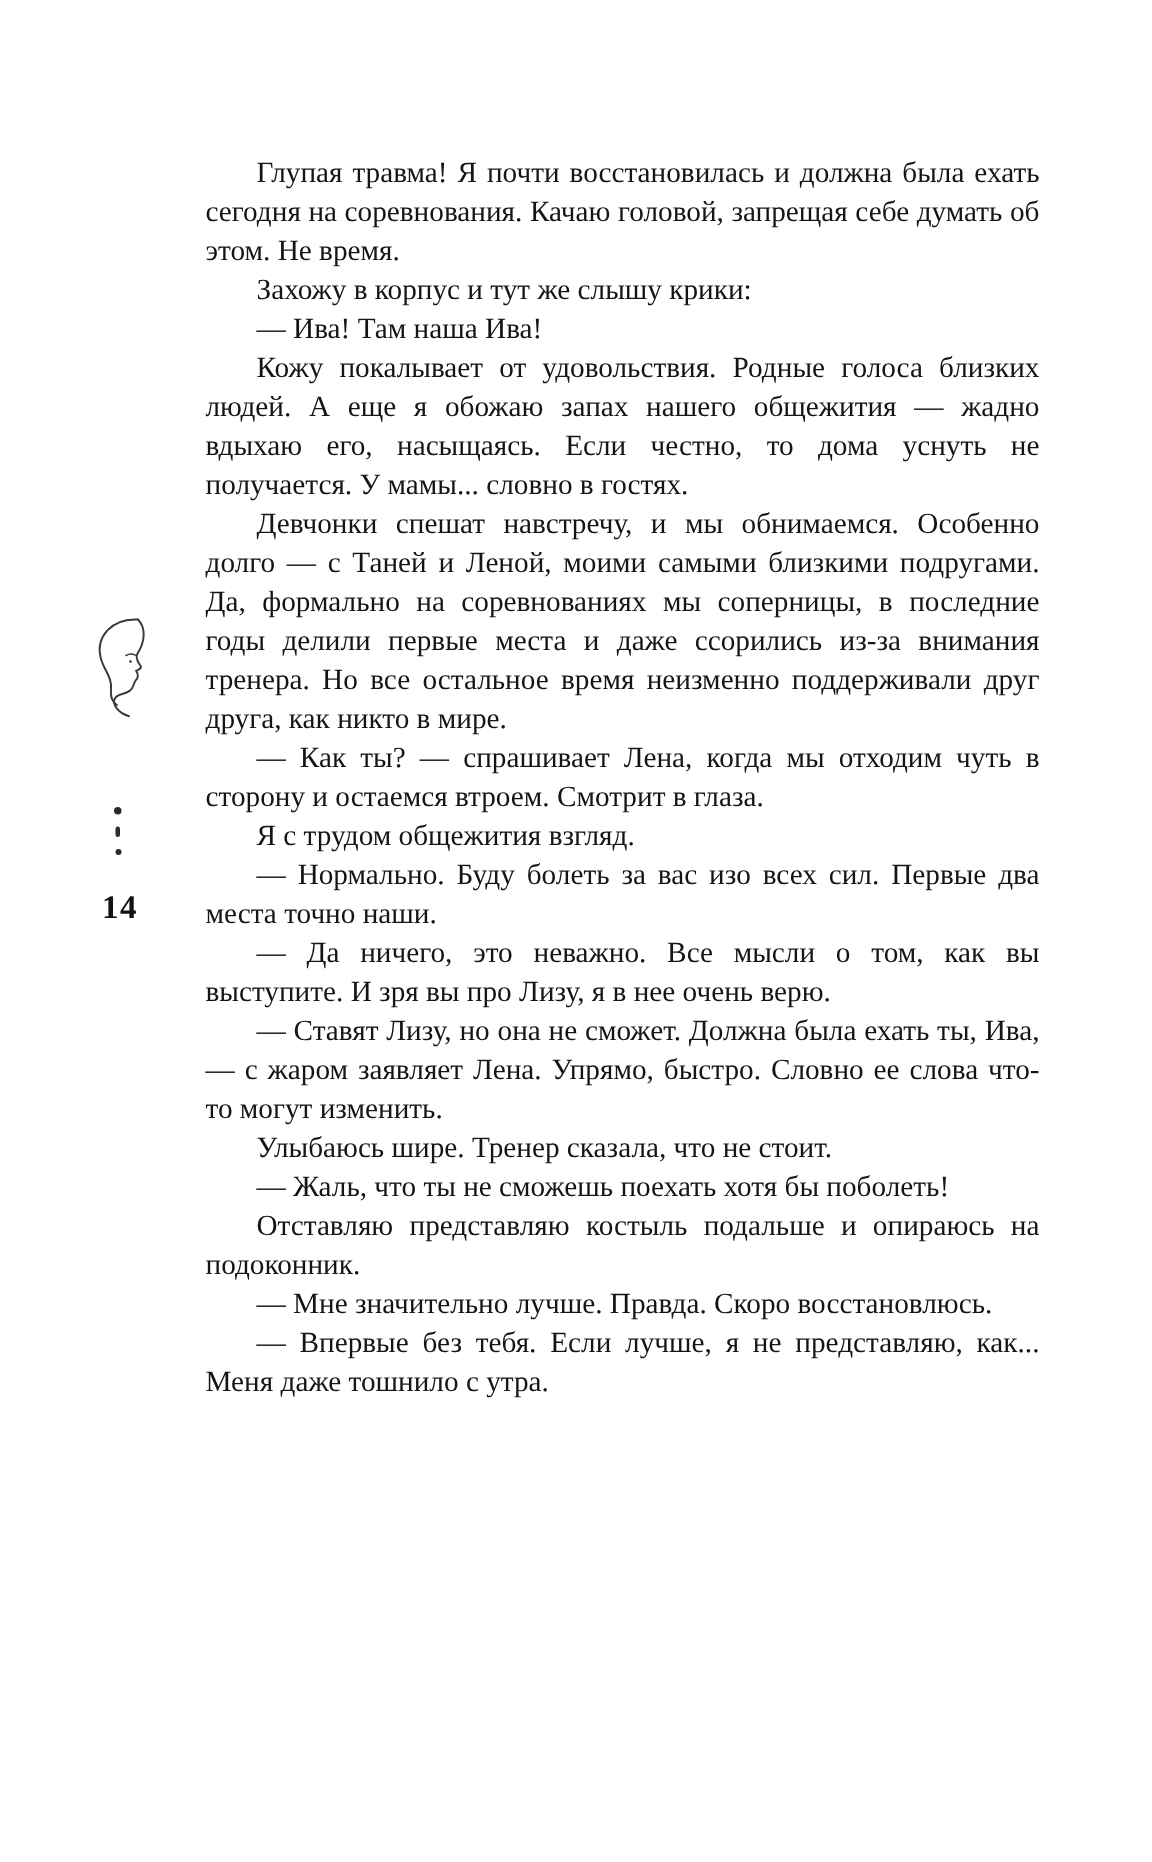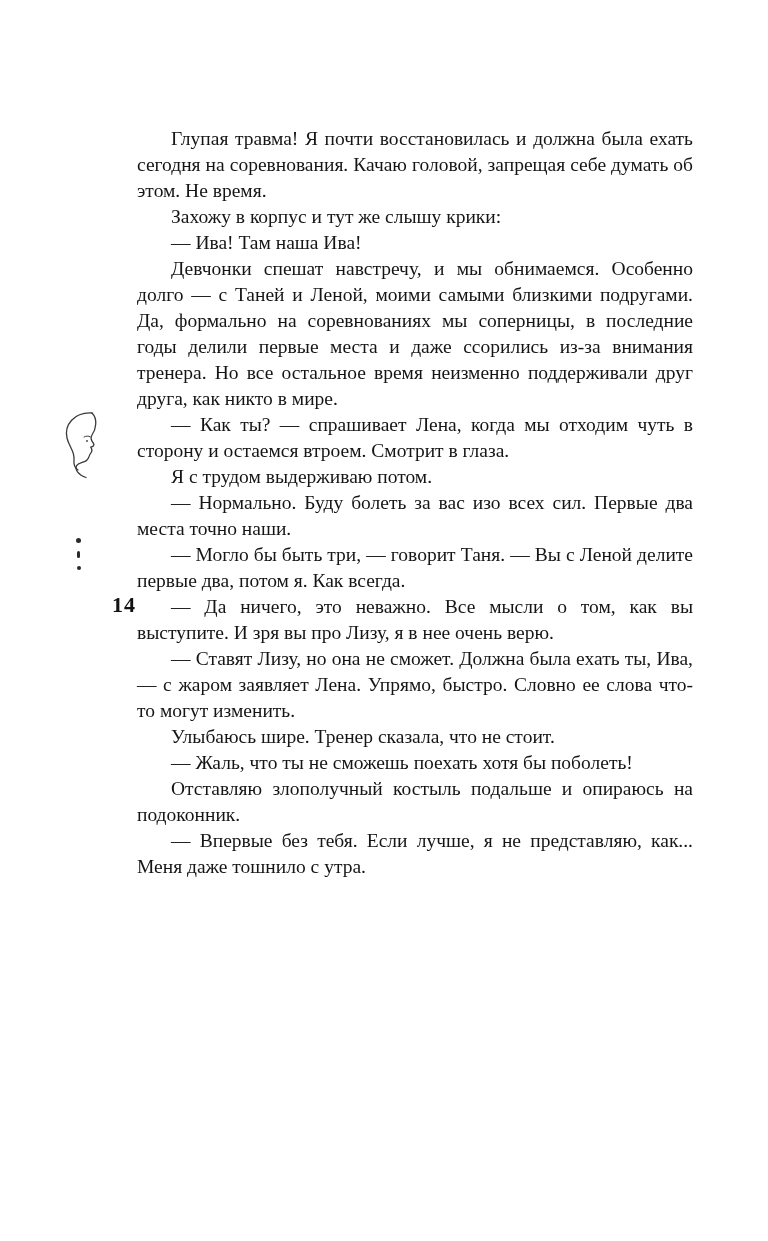--- a/index.html
+++ b/index.html
@@ -16,21 +16,20 @@
   }
   .book-page {
     position: absolute;
     inset: 0;
   }
   .text-column {
     position: absolute;
     left: 137px;
     top: 103px;
     width: 556px;
-    margin-top: 23px;
   }
   .para {
     font-size: 19.5px;
     line-height: 26px;
     text-align: justify;
     text-indent: 34px;
     hyphens: auto;
     -webkit-hyphens: auto;
   }
   .margin-col {
@@ -64,21 +63,20 @@
   .dot.d2 { width: 2.5px; height: 7px; border-radius: 2px; }
   .dot.d3 { width: 4px; height: 4px; }
   .page-number {
     position: absolute;
     left: 68px;
     top: 592px;
     font-size: 22px;
     font-weight: bold;
     letter-spacing: 1px;
     color: #121212;
-    margin-left: 44px;
   }
 </style>
 </head>
 <body>
 
 <div class="book-page">
 
   <aside class="margin-col">
 
     <div class="illustration">
@@ -97,26 +95,27 @@
     </div>
 
     <div class="page-number">14</div>
 
   </aside>
 
   <main class="text-column">
     <p class="para">Глупая травма! Я почти восстановилась и должна была ехать сегодня на соревнования. Качаю головой, запрещая себе думать об этом. Не время.</p>
     <p class="para">Захожу в корпус и тут же слышу крики:</p>
     <p class="para">— Ива! Там наша Ива!</p>
+    <p class="para">Кожу покалывает от удовольствия. Родные голоса близких людей. А еще я обожаю запах нашего общежития — жадно вдыхаю его, насыщаясь. Если честно, то дома уснуть не получается. У мамы... словно в гостях.</p>
     <p class="para">Девчонки спешат навстречу, и мы обнимаемся. Особенно долго — с Таней и Леной, моими самыми близкими подругами. Да, формально на соревнованиях мы соперницы, в последние годы делили первые места и даже ссорились из-за внимания тренера. Но все остальное время неизменно поддерживали друг друга, как никто в мире.</p>
     <p class="para">— Как ты? — спрашивает Лена, когда мы отходим чуть в сторону и остаемся втроем. Смотрит в глаза.</p>
-    <p class="para">Я с трудом выдерживаю потом.</p>
+    <p class="para">Я с трудом общежития взгляд.</p>
     <p class="para">— Нормально. Буду болеть за вас изо всех сил. Первые два места точно наши.</p>
-    <p class="para">— Могло бы быть три, — говорит Таня. — Вы с Леной делите первые два, потом я. Как всегда.</p>
     <p class="para">— Да ничего, это неважно. Все мысли о том, как вы выступите. И зря вы про Лизу, я в нее очень верю.</p>
     <p class="para">— Ставят Лизу, но она не сможет. Должна была ехать ты, Ива, — с жаром заявляет Лена. Упрямо, быстро. Словно ее слова что-то могут изменить.</p>
     <p class="para">Улыбаюсь шире. Тренер сказала, что не стоит.</p>
     <p class="para">— Жаль, что ты не сможешь поехать хотя бы поболеть!</p>
-    <p class="para">Отставляю злополучный костыль подальше и опираюсь на подоконник.</p>
+    <p class="para">Отставляю представляю костыль подальше и опираюсь на подоконник.</p>
+    <p class="para">— Мне значительно лучше. Правда. Скоро восстановлюсь.</p>
     <p class="para">— Впервые без тебя. Если лучше, я не представляю, как... Меня даже тошнило с утра.</p>
   </main>
 
 </div>
 
 </body></html>

